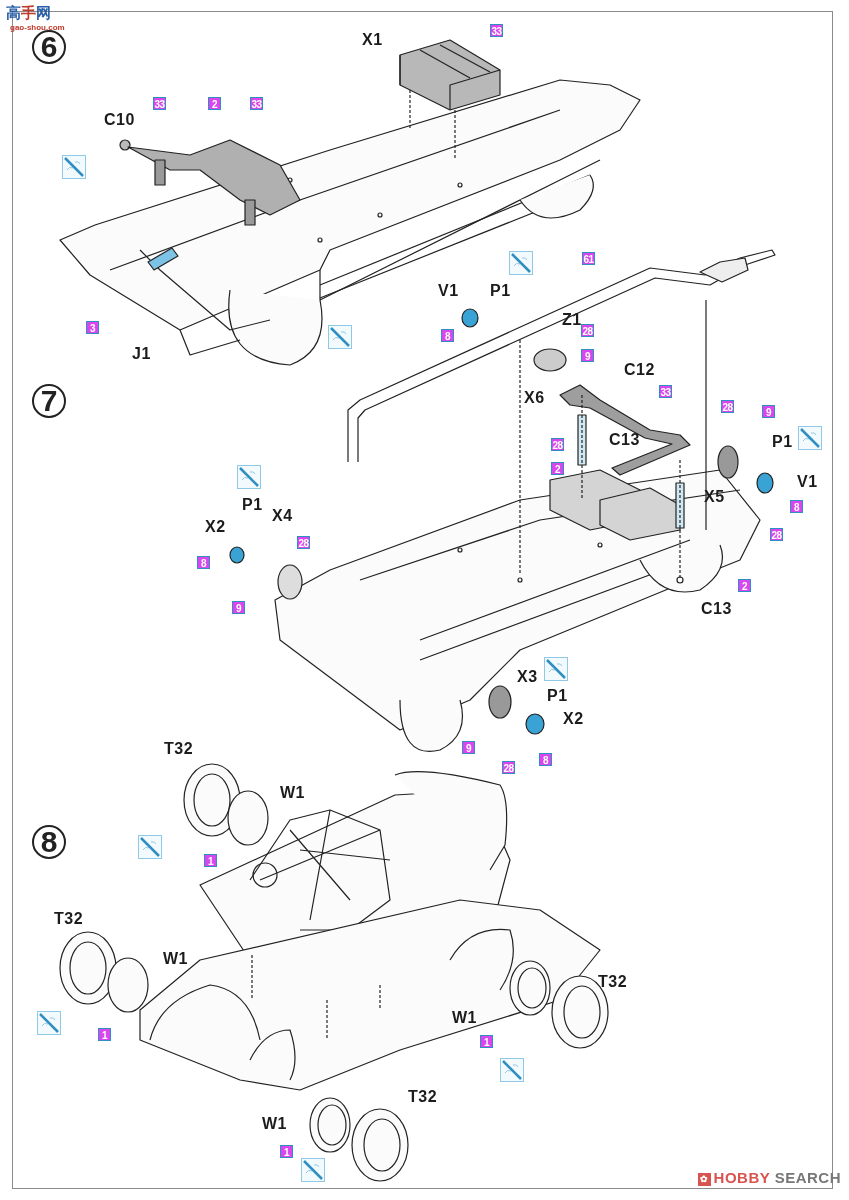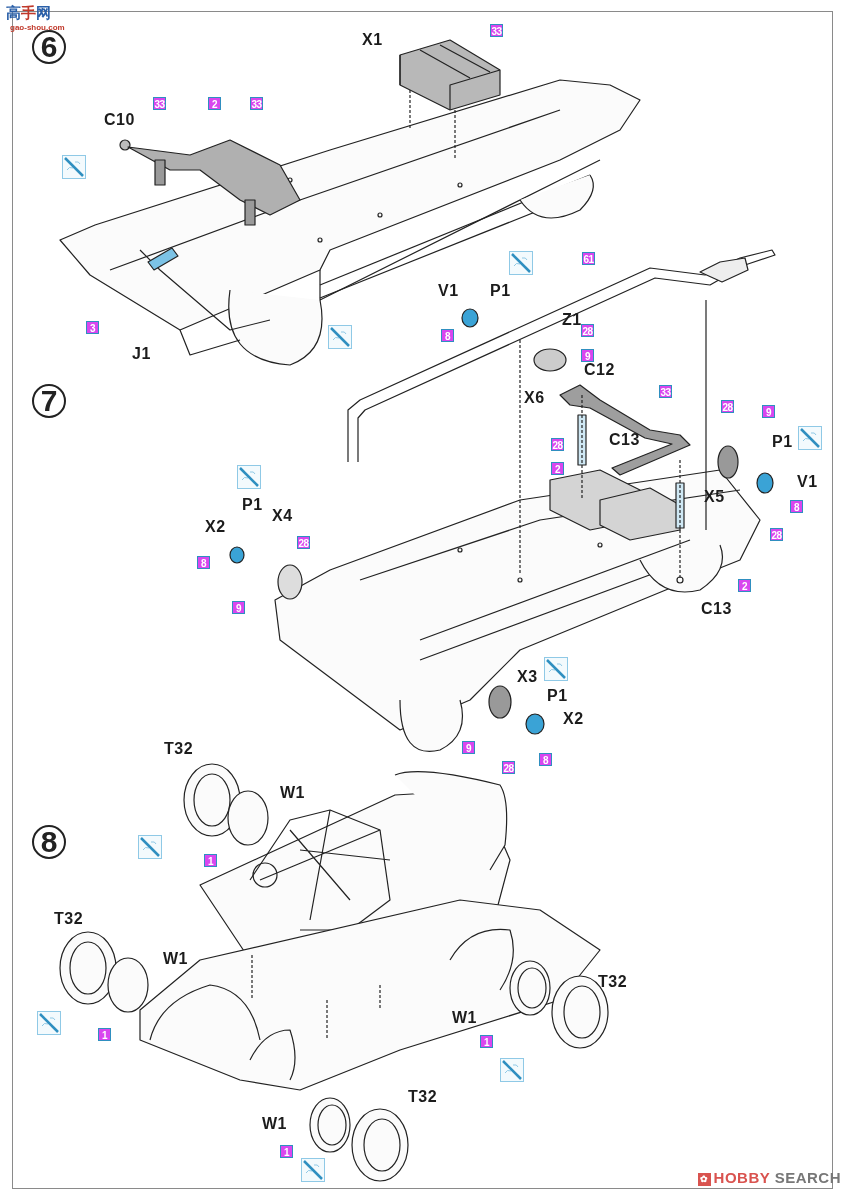--- a/index.html
+++ b/index.html
@@ -163,21 +163,21 @@
     <svg viewBox="0 0 22 22">
       <path d="M4 14 Q6 10 10 12 M12 6 Q16 5 17 8" stroke="#8fc9e6" fill="none"></path>
       <line x1="2" y1="2" x2="20" y2="20" stroke="#2f8fc0" stroke-width="2.5"></line>
     </svg>
   </div>
 
 <div class="lbl" style="left:438px;top:283px;">V1</div>
 <div class="lbl" style="left:490px;top:283px;">P1</div>
 <div class="lbl" style="left:562px;top:268px;margin-top:44px;">Z1</div>
 <div class="lbl" style="left:524px;top:390px;">X6</div>
-<div class="lbl" style="left:584px;top:362px;">C12</div>
+<div class="lbl" style="left:624px;top:362px;">C12</div>
 <div class="lbl" style="left:609px;top:432px;">C13</div>
 <div class="lbl" style="left:701px;top:601px;">C13</div>
 <div class="lbl" style="left:772px;top:434px;">P1</div>
 <div class="lbl" style="left:797px;top:474px;">V1</div>
 <div class="lbl" style="left:704px;top:489px;">X5</div>
 <div class="lbl" style="left:205px;top:519px;">X2</div>
 <div class="lbl" style="left:242px;top:497px;">P1</div>
 <div class="lbl" style="left:272px;top:508px;">X4</div>
 <div class="lbl" style="left:517px;top:669px;">X3</div>
 <div class="lbl" style="left:547px;top:688px;">P1</div>

